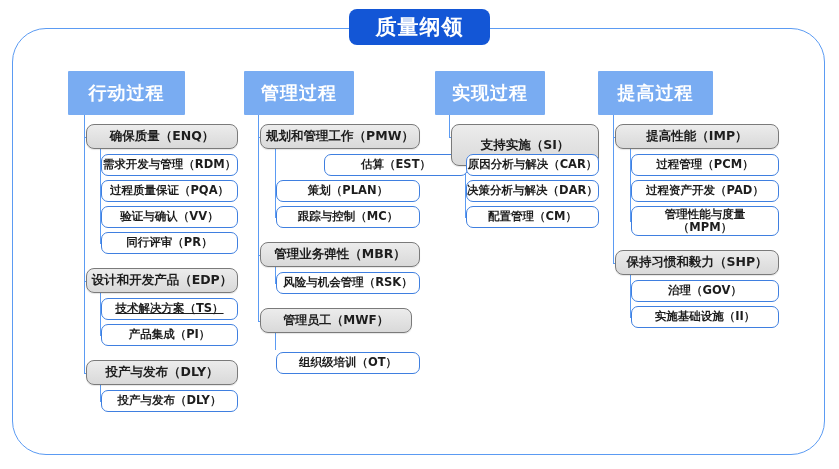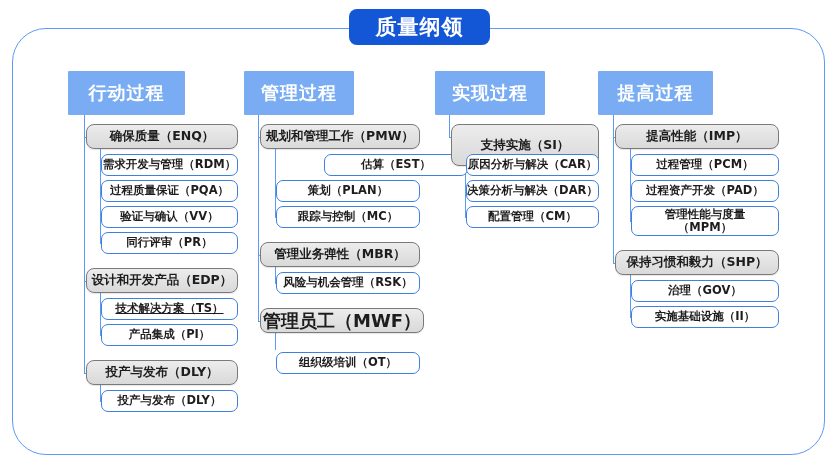--- a/index.html
+++ b/index.html
@@ -132,21 +132,21 @@
       <div class="leaf" style="left: 276px; top: 180px; width: 144px; height: 22px;">策划（PLAN）</div>
       <div class="hline" style="left: 275px; top: 191px; width: 1px;"></div>
       <div class="leaf" style="left: 276px; top: 206px; width: 144px; height: 22px;">跟踪与控制（MC）</div>
       <div class="hline" style="left: 275px; top: 217px; width: 1px;"></div>
       <div class="vline" style="left: 275px; top: 149px; height: 68px;"></div>
       <div class="grp" style="left: 260px; top: 242px; width: 160px; height: 25px; font-size: 12.5px;">管理业务弹性（MBR）</div>
       <div class="hline" style="left: 258px; top: 254.5px; width: 2px;"></div>
       <div class="leaf" style="left: 276px; top: 272px; width: 144px; height: 22px;">风险与机会管理（RSK）</div>
       <div class="hline" style="left: 275px; top: 283px; width: 1px;"></div>
       <div class="vline" style="left: 275px; top: 267px; height: 16px;"></div>
-      <div class="grp" style="left: 260px; top: 308px; width: 164px; height: 25px; font-size: 18px;">管理员工（MWF）</div>
+      <div class="grp" style="left: 260px; top: 308px; width: 152px; height: 25px; font-size: 12px;">管理员工（MWF）</div>
       <div class="hline" style="left: 258px; top: 320.5px; width: 2px;"></div>
       <div class="leaf" style="left: 276px; top: 352px; width: 144px; height: 22px;">组织级培训（OT）</div>
       <div class="hline" style="left: 275px; top: 349px; width: 1px;"></div>
       <div class="vline" style="left: 275px; top: 333px; height: 16px;"></div>
       <div class="vline" style="left: 258px; top: 115px; height: 205.5px;"></div>
       <div class="col-head" style="left: 435px; top: 71px; width: 110px;">实现过程</div>
       <div class="grp" style="left: 451px; top: 124px; width: 148px; height: 42px; font-size: 12.5px;">支持实施（SI）</div>
       <div class="hline" style="left: 449px; top: 136.5px; width: 2px;"></div>
       <div class="leaf" style="left: 466px; top: 154px; width: 133px; height: 22px;">原因分析与解决（CAR）</div>
       <div class="hline" style="left: 465px; top: 165px; width: 1px;"></div>

